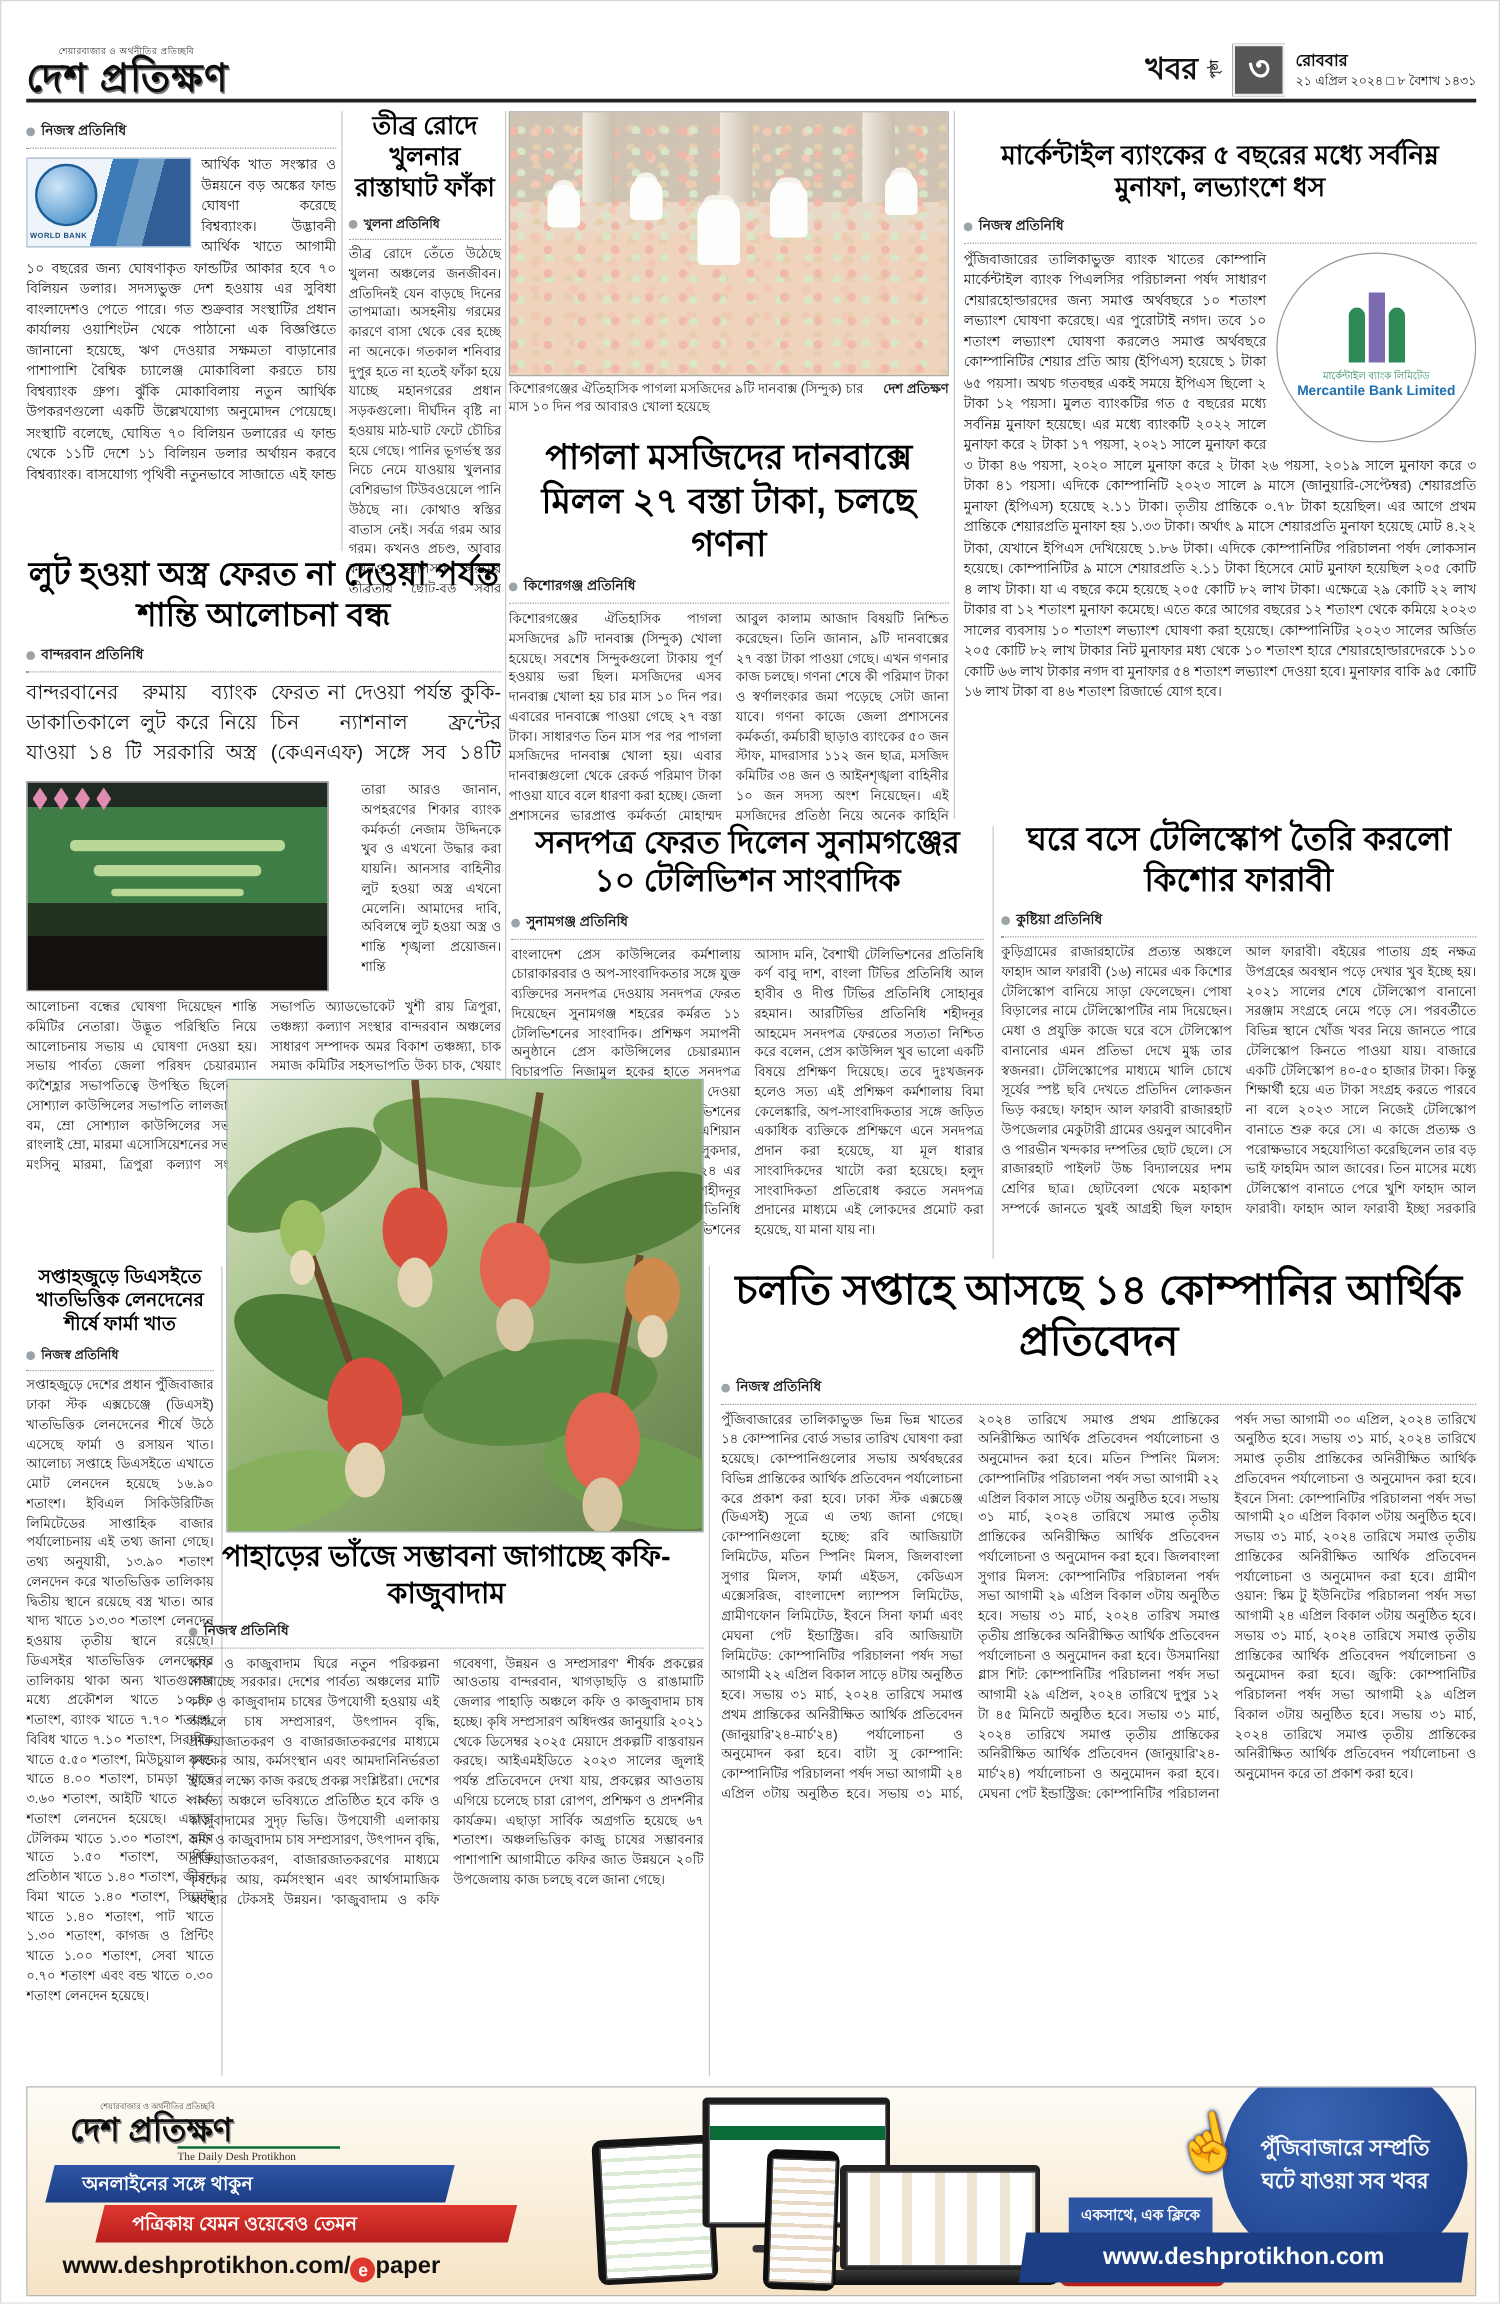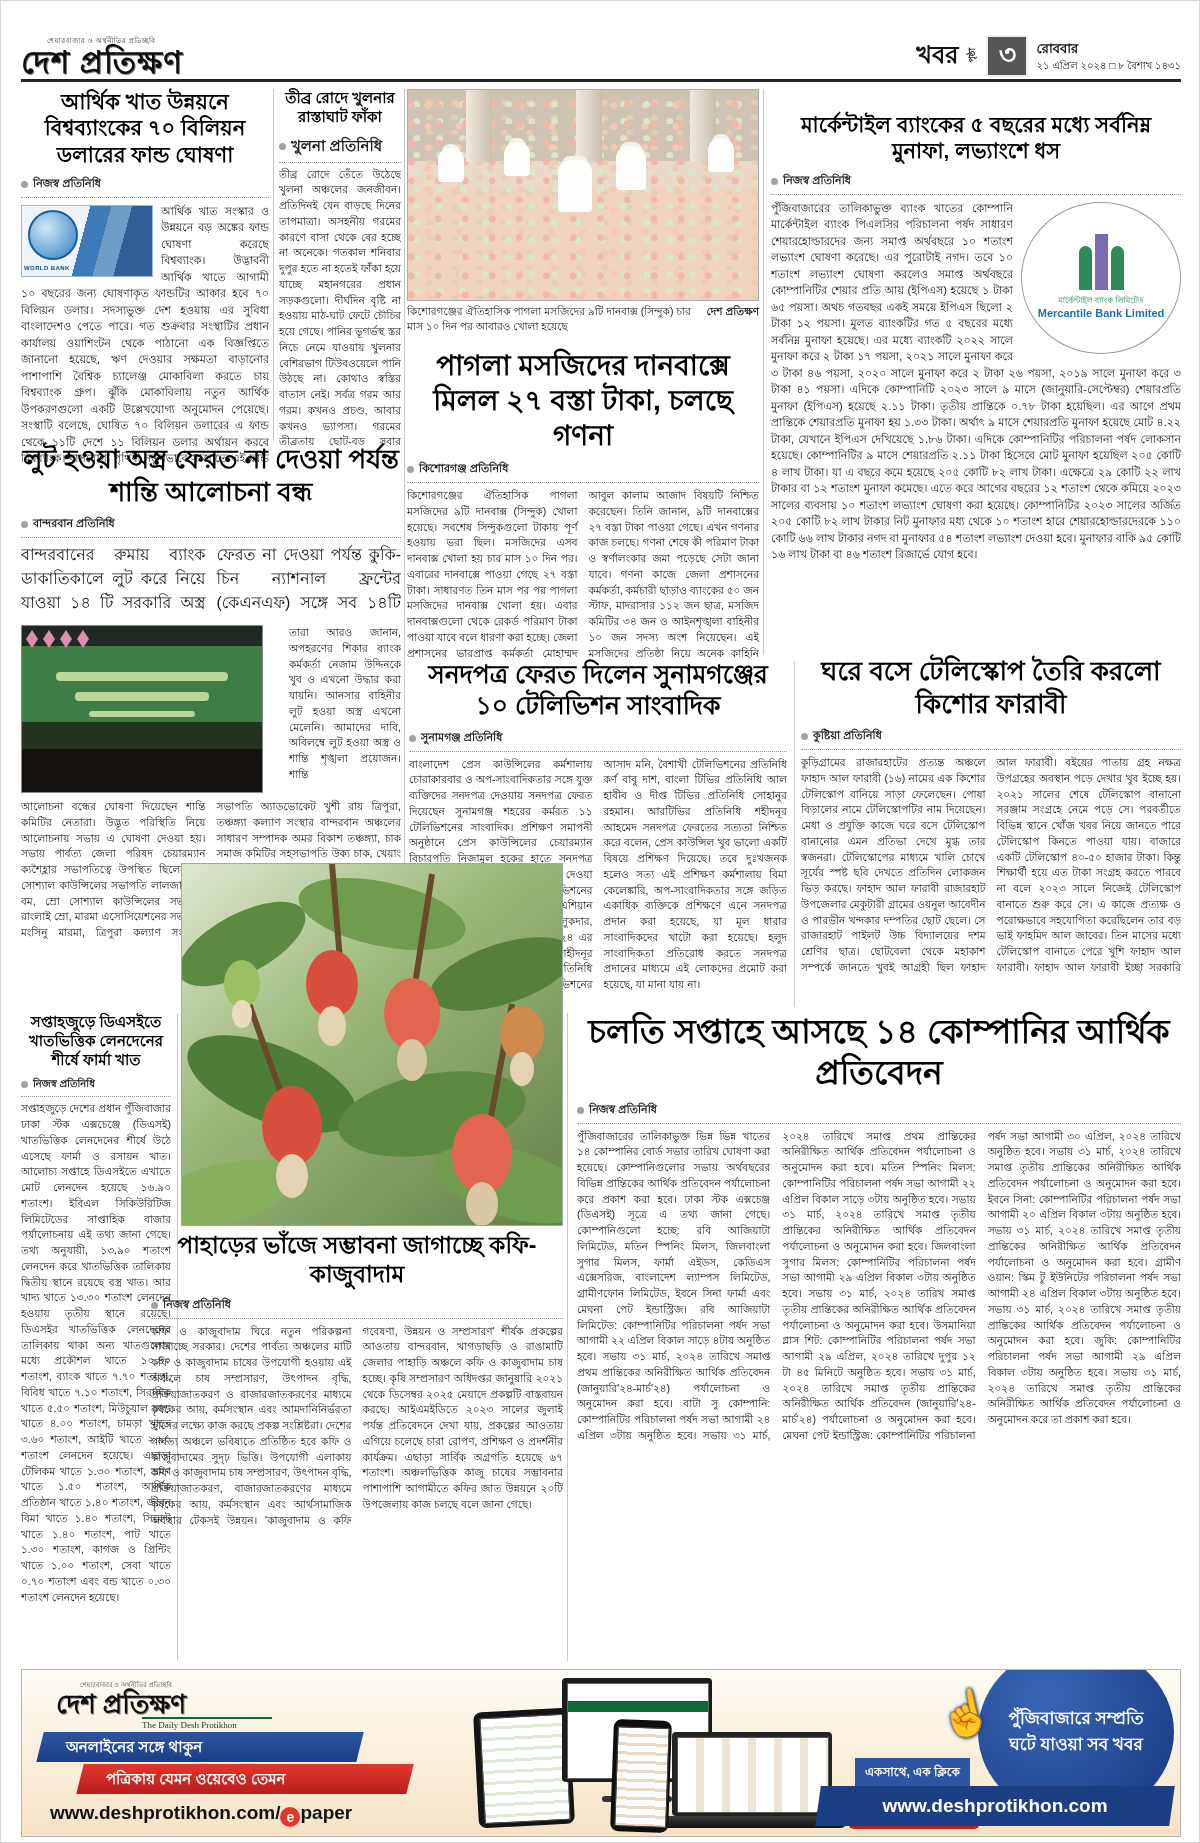--- a/index.html
+++ b/index.html
@@ -106,37 +106,36 @@
   </div>
 
   <div class="vline" style="left:272px;top:88px;height:352px;"></div>
   <div class="vline" style="left:403px;top:88px;height:918px;"></div>
   <div class="vline" style="left:762px;top:88px;height:566px;"></div>
   <div class="vline" style="left:793px;top:660px;height:346px;"></div>
   <div class="vline" style="left:176px;top:1012px;height:648px;"></div>
   <div class="vline" style="left:566px;top:1012px;height:648px;"></div>
 
   <div class="article" style="left:20px;top:88px;width:248px;">
-    <h2 class="hl" style="font-size:21px;">আর্থিক খাত উন্নয়নে বিশ্বব্যাংকের ৭০ বিলিয়ন ডলারের ফান্ড ঘোষণা</h2>
     <div class="byline">
         <span class="dot"></span>
         <span>নিজস্ব প্রতিনিধি</span>
       </div>
     <div class="body" style="height:262px;margin-top:5px;">
       <span class="wb-img">
         <span class="wb-globe"></span>
         <span class="wb-label">WORLD BANK</span>
       </span>
       <span>আর্থিক খাত সংস্কার ও উন্নয়নে বড় অঙ্কের ফান্ড ঘোষণা করেছে বিশ্বব্যাংক। উদ্ভাবনী আর্থিক খাতে আগামী ১০ বছরের জন্য ঘোষণাকৃত ফান্ডটির আকার হবে ৭০ বিলিয়ন ডলার। সদস্যভুক্ত দেশ হওয়ায় এর সুবিধা বাংলাদেশও পেতে পারে। গত শুক্রবার সংস্থাটির প্রধান কার্যালয় ওয়াশিংটন থেকে পাঠানো এক বিজ্ঞপ্তিতে জানানো হয়েছে, ঋণ দেওয়ার সক্ষমতা বাড়ানোর পাশাপাশি বৈশ্বিক চ্যালেঞ্জ মোকাবিলা করতে চায় বিশ্বব্যাংক গ্রুপ। ঝুঁকি মোকাবিলায় নতুন আর্থিক উপকরণগুলো একটি উল্লেখযোগ্য অনুমোদন পেয়েছে। সংস্থাটি বলেছে, ঘোষিত ৭০ বিলিয়ন ডলারের এ ফান্ড থেকে ১১টি দেশে ১১ বিলিয়ন ডলার অর্থায়ন করবে বিশ্বব্যাংক। বাসযোগ্য পৃথিবী নতুনভাবে সাজাতে এই ফান্ড ঘোষণা করা হয়েছে। এই বিষয়ে বিশ্বব্যাংক গ্রুপের প্রেসিডেন্ট অজয় বাঙ্গা বলেন, আমরা এই নতুন আর্থিক তহবিল তৈরি করতে কঠোর পরিশ্রম করেছি, যা আমাদের ঋণ দেওয়ার ক্ষমতা বাড়াবে। তিনি বলেন, দাতাদের তহবিলকে বহুগুণ বৃদ্ধি করে শেষ পর্যন্ত আমরা আরও বেশি মানুষের জীবনকে উন্নত করতে পারবো। দাতা দেশগুলোর উদারতায় আমরা ব্যাংকের সংস্কার করছি। বিশ্বব্যাপী উন্নয়নের নানা চ্যালেঞ্জ ভাগ করছি। এদিকে বিশ্বব্যাংকের দেয়া শর্তগুলো পূরণ করায় ওয়াশিংটনভিত্তিক সংস্থাটির কাছ থেকে ইতোমধ্যে ঋণ হিসেবে আরও ২৫০ মিলিয়ন ডলার বাজেট সহায়তা আশা করছে বাংলাদেশ। দেশের প্রবৃদ্ধি ধরে রাখতে শক্তিশালী আর্থিক খাত গড়ে তোলার ক্ষেত্রে সহায়তার অংশ হিসেবে বিশ্বব্যাংক দুই কিস্তির প্রথম কিস্তির অর্থ ছাড় দিতে যাচ্ছে বলে জানা গেছে। গত অর্থবছরেই অবশ্য এই তহবিল আসার কথা ছিল। কিন্তু সরকার ১২টি শর্ত পূরণ করতে না পারায় অর্থ ছাড় দেয়নি বিশ্বব্যাংক।</span>
     </div>
   </div>
 
   <div class="article" style="left:278px;top:88px;width:122px;">
-    <h2 class="hl" style="font-size:15px;">তীব্র রোদে খুলনার রাস্তাঘাট ফাঁকা</h2>
-    <div class="byline" style="font-size:15px;">
+    <h2 class="hl" style="font-size:20px;">তীব্র রোদে খুলনার রাস্তাঘাট ফাঁকা</h2>
+    <div class="byline" style="font-size:10px;">
         <span class="dot"></span>
         <span>খুলনা প্রতিনিধি</span>
       </div>
     <div class="body" style="height:278px;margin-top:4px;font-size:10.5px;">তীব্র রোদে তেঁতে উঠেছে খুলনা অঞ্চলের জনজীবন। প্রতিদিনই যেন বাড়ছে দিনের তাপমাত্রা। অসহনীয় গরমের কারণে বাসা থেকে বের হচ্ছে না অনেকে। গতকাল শনিবার দুপুর হতে না হতেই ফাঁকা হয়ে যাচ্ছে মহানগরের প্রধান সড়কগুলো। দীর্ঘদিন বৃষ্টি না হওয়ায় মাঠ-ঘাট ফেটে চৌচির হয়ে গেছে। পানির ভূগর্ভস্থ স্তর নিচে নেমে যাওয়ায় খুলনার বেশিরভাগ টিউবওয়েলে পানি উঠছে না। কোথাও স্বস্তির বাতাস নেই। সর্বত্র গরম আর গরম। কখনও প্রচণ্ড, আবার কখনও ভ্যাপসা। গরমের তীব্রতায় ছোট-বড় সবার হাঁসফাঁস অবস্থা। বাসা থেকে বের হওয়ার কিছুক্ষণের মধ্যেই রোদের খরতাপে ঘর্মাক্ত হয়ে অসহনীয় অবস্থায় পড়ছেন তারা। প্রয়োজন ছাড়া ঘর থেকে বের হচ্ছে না অনেকেই। ফলে রাস্তাঘাট ফাঁকা হয়ে পড়ছে। অসহনীয় রোদ আর গরমের প্রভাব নেমে এসেছে কর্মজীবনেও।</div>
   </div>
 
   <div class="photo-mosque">
     <span class="pillar" style="left:58px;"></span>
     <span class="pillar" style="left:168px;"></span>
     <span class="pillar" style="left:282px;"></span>

